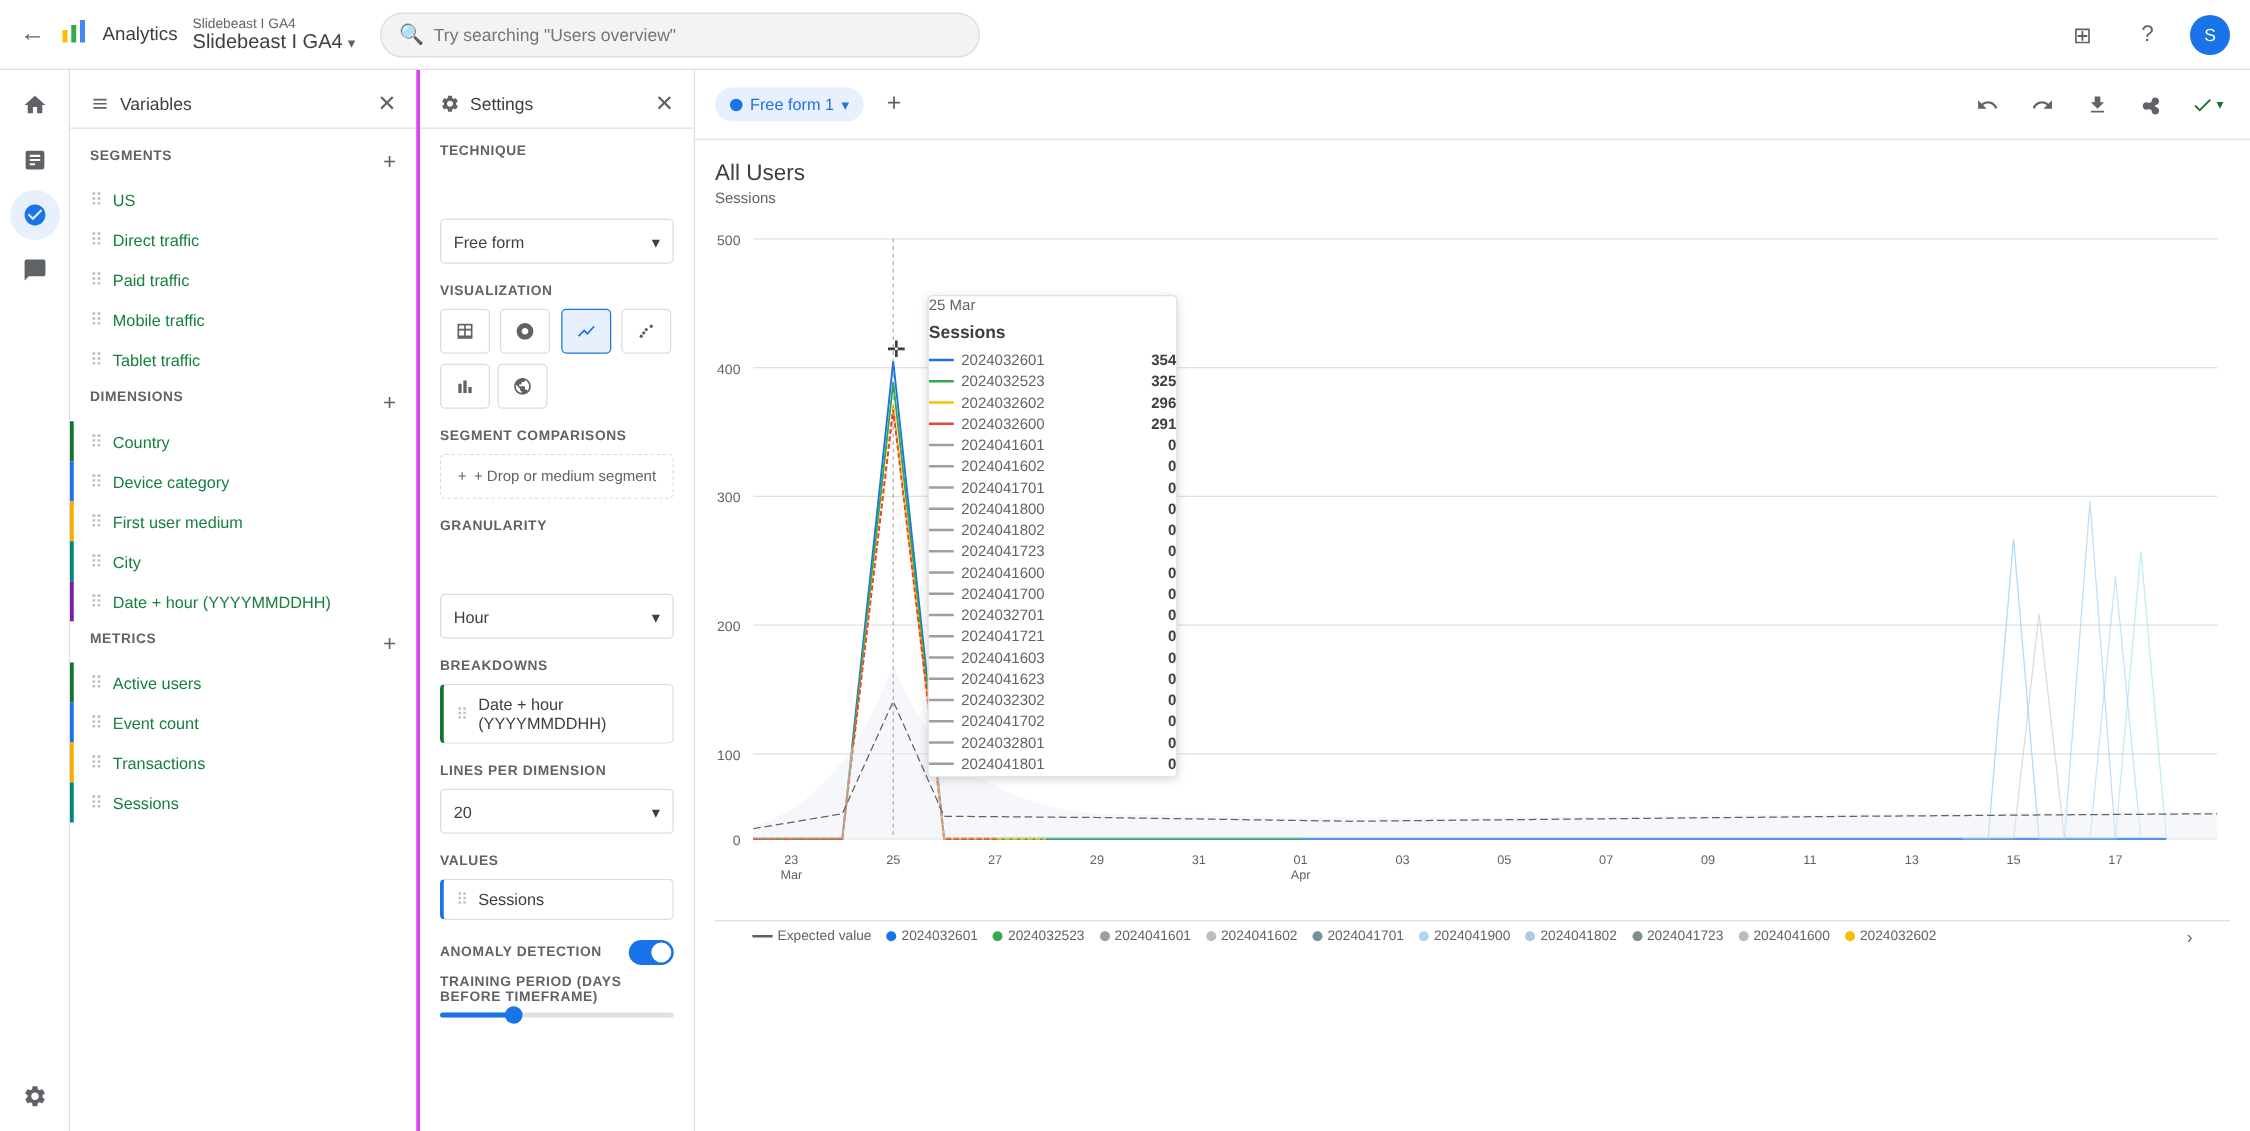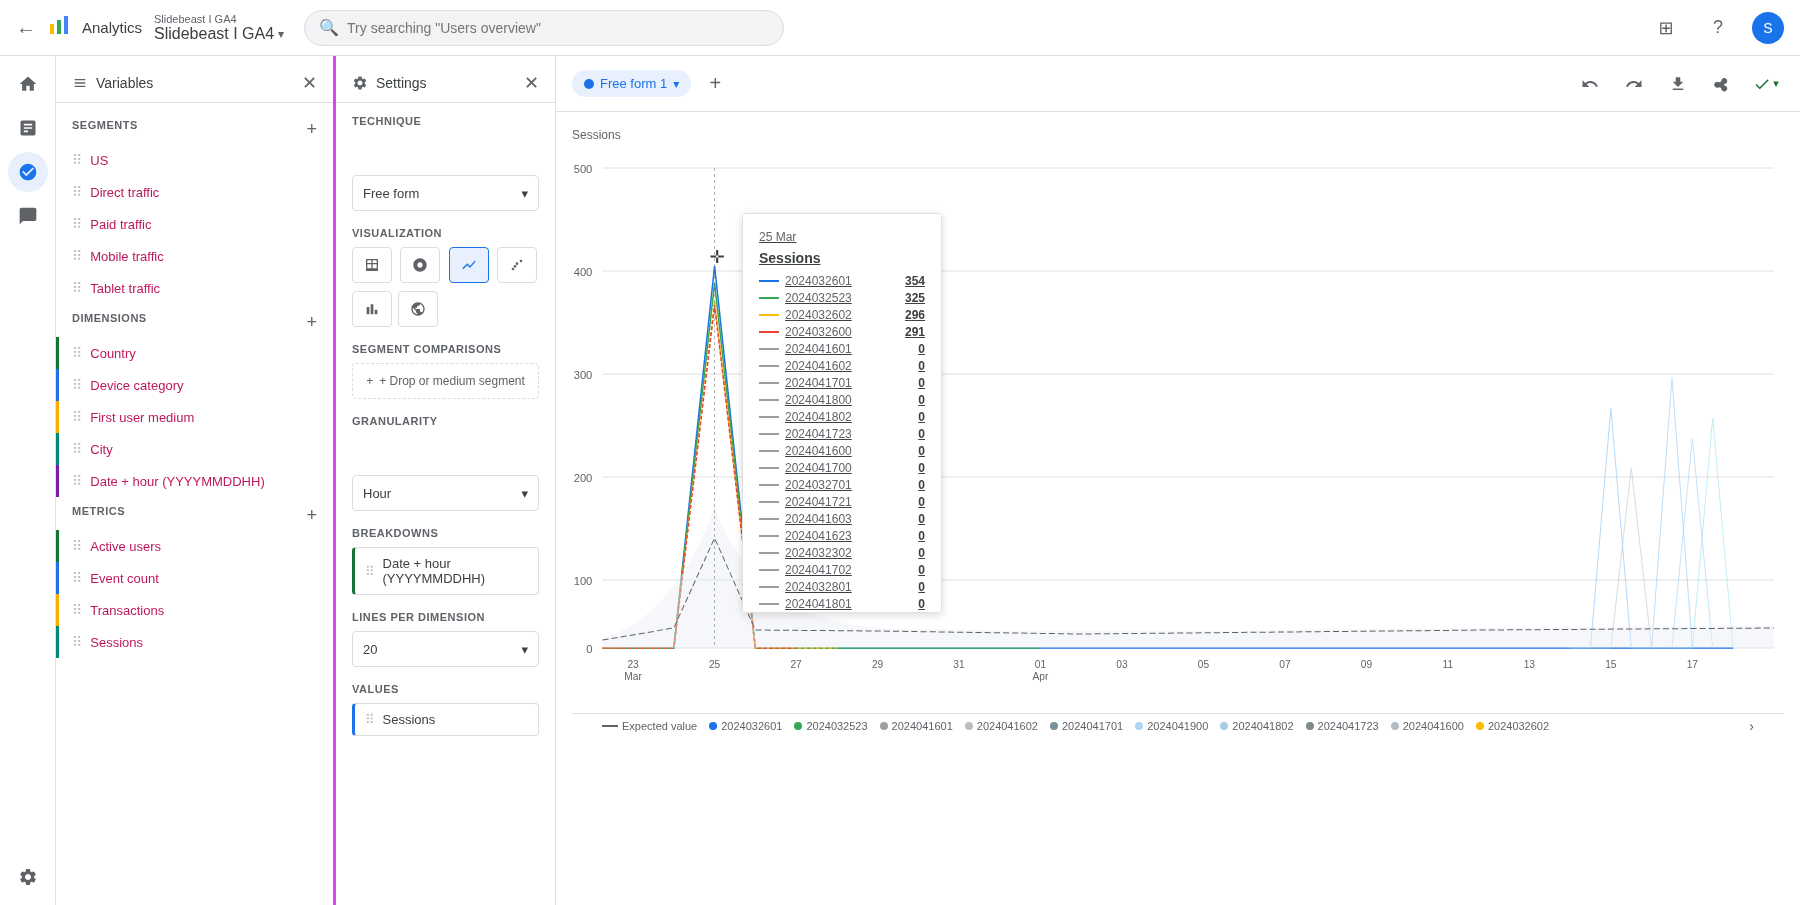--- a/index.html
+++ b/index.html
@@ -98,21 +98,21 @@
 
     .list-item {
       display: flex;
       align-items: center;
       padding: 8px 16px;
       cursor: pointer;
       gap: 8px;
       border-radius: 0;
     }
     .list-item .drag-icon { color: #bdc1c6; font-size: 14px; }
-    .list-item .item-label { font-size: 13px; color: #be185d; }
+    .list-item .item-label { font-size: 13px; color: #15803d; }
     .list-item.has-color-bar { border-left: 3px solid transparent; padding-left: 13px; }
     .list-item.color-green { border-left-color: #137333; }
     .list-item.color-blue { border-left-color: #1a73e8; }
     .list-item.color-yellow { border-left-color: #f9ab00; }
     .list-item.color-teal { border-left-color: #00897b; }
     .list-item.color-purple { border-left-color: #7b1fa2; }
 
     
     .settings-panel {
       width: 220px;
@@ -289,26 +289,25 @@
     .chart-svg-container { position: relative; width: 100%; }
 
     
     .tooltip-box {
       position: absolute;
       top: 60px;
       left: 120px;
       background: #fff;
       border: 1px solid #e0e0e0;
       border-radius: 4px;
-      padding: 16px;
+      padding: 0;
       box-shadow: 0 2px 8px rgba(0,0,0,0.15);
       min-width: 200px;
       font-size: 12px;
       z-index: 10;
-      text-decoration: underline;
     }
     .tooltip-date { font-size: 12px; color: #5f6368; margin-bottom: 6px; }
     .tooltip-title { font-size: 14px; font-weight: 600; color: #3c4043; margin-bottom: 8px; }
     .tooltip-row { display: flex; align-items: center; gap: 6px; margin-bottom: 3px; }
     .tooltip-line { width: 20px; height: 2px; }
     .tooltip-label { flex: 1; color: #5f6368; font-size: 12px; }
     .tooltip-value { font-weight: 600; color: #3c4043; font-size: 12px; }
     .tooltip-value.bold { font-weight: 700; }
 
     
@@ -570,20 +569,31 @@
       </div>
 
       <div class="settings-section">
         <div class="settings-section-label">VALUES</div>
         <div class="value-item">
           <span style="color:#bdc1c6;">⠿</span>
           <span>Sessions</span>
         </div>
       </div>
 
+      <div class="settings-section">
+        <div class="anomaly-row">
+          <span class="settings-section-label" style="margin-bottom:0;">ANOMALY DETECTION</span>
+          <div class="toggle"></div>
+        </div>
+        <div class="training-label">TRAINING PERIOD (DAYS BEFORE TIMEFRAME)</div>
+        <div class="slider-track">
+          <div class="slider-fill"></div>
+          <div class="slider-thumb"></div>
+        </div>
+      </div>
     </div>
   </div>
 
   <div class="chart-area">
 
     <div class="chart-toolbar">
       <div class="tab-active">
         <div class="tab-dot"></div>
         <span>Free form 1</span>
         <span style="color:#1a73e8; font-size:12px;">▾</span>
@@ -614,20 +624,21 @@
         <div class="toolbar-btn green" style="display:flex;align-items:center;gap:2px;">
           <svg width="18" height="18" viewBox="0 0 24 24" fill="#137333">
               <path d="M9 16.17L4.83 12l-1.42 1.41L9 19 21 7l-1.41-1.41z"></path>
             </svg>
           <span style="font-size:11px; color:#137333;">▾</span>
         </div>
       </div>
     </div>
 
     <div class="chart-content">
+      <div class="chart-title">All Users</div>
       <div class="chart-subtitle">Sessions</div>
 
       <div class="chart-svg-container" style="height: 580px;">
         <svg width="100%" height="540" viewBox="0 0 1190 540" preserveAspectRatio="none">
 
           <text x="20" y="15" font-size="11" fill="#5f6368" text-anchor="end">500</text>
           <text x="20" y="118" font-size="11" fill="#5f6368" text-anchor="end">400</text>
           <text x="20" y="221" font-size="11" fill="#5f6368" text-anchor="end">300</text>
           <text x="20" y="324" font-size="11" fill="#5f6368" text-anchor="end">200</text>
           <text x="20" y="427" font-size="11" fill="#5f6368" text-anchor="end">100</text>

